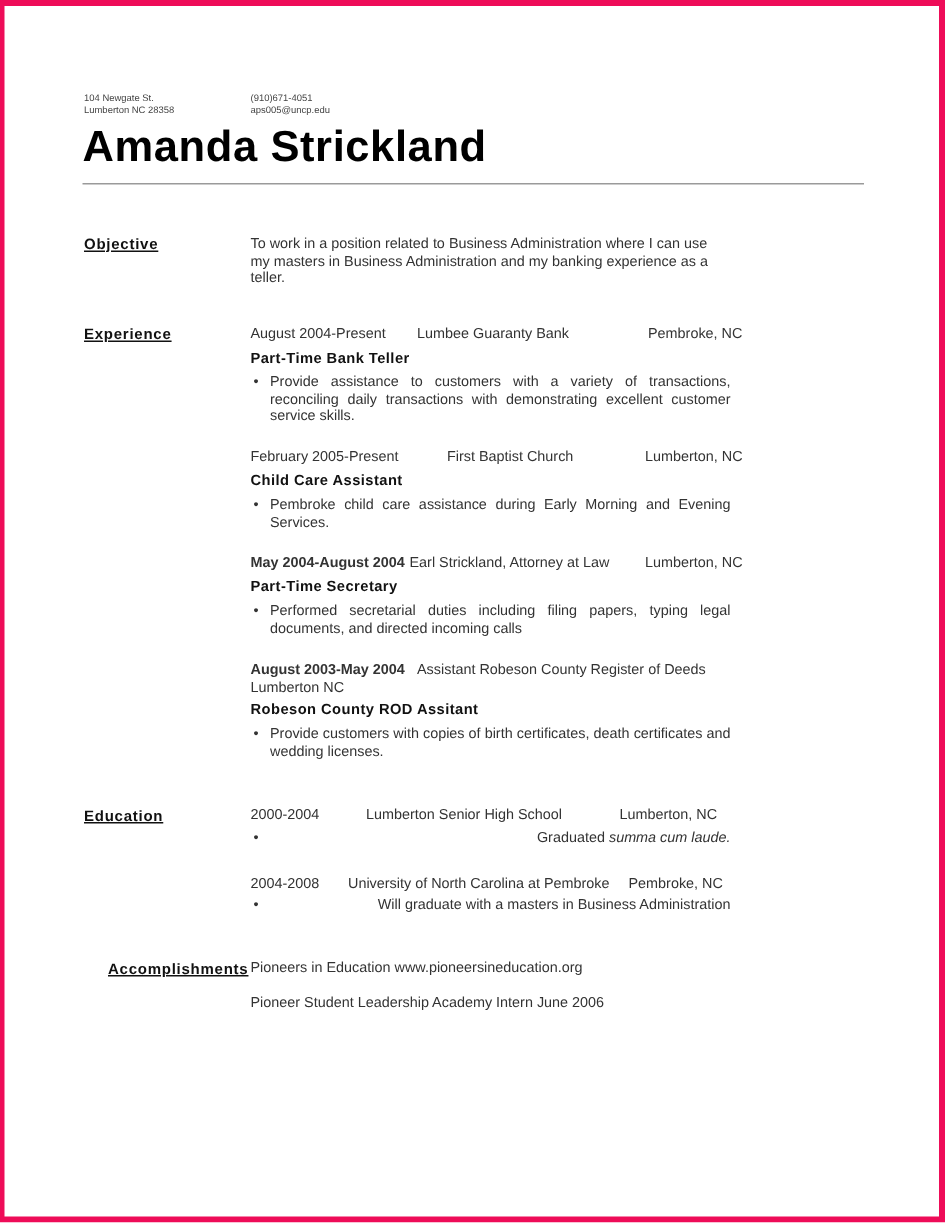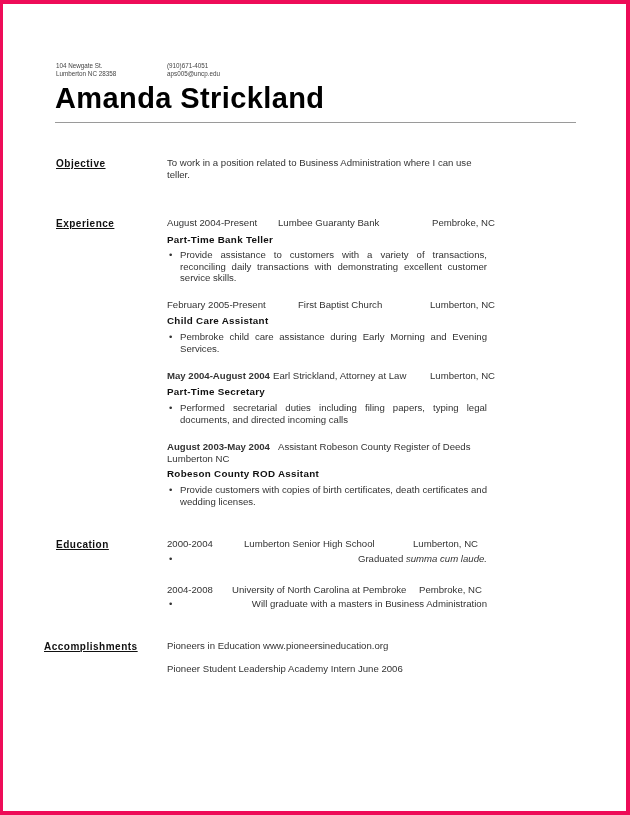--- a/index.html
+++ b/index.html
@@ -36,20 +36,21 @@
   <div>(910)671-4051</div>
   <div>aps005@uncp.edu</div>
 </div>
 
 <div class="abs name" style="left:55px;top:82px;">Amanda Strickland</div>
 <div class="rule"></div>
 
 <div class="abs section-label" style="left:56px;top:158px;">Objective</div>
 <div class="block" style="top:157px;">
   <div>To work in a position related to Business Administration where I can use</div>
+  <div>my masters in Business Administration and my banking experience as a</div>
   <div>teller.</div>
 </div>
 
 <div class="abs section-label" style="left:56px;top:218px;">Experience</div>
 
 <div class="hdr-row" style="top:217px;">
   <span style="left:0;">August 2004-Present</span>
   <span style="left:111px;">Lumbee Guaranty Bank</span>
   <span style="left:265px;">Pembroke, NC</span>
 </div>
@@ -107,15 +108,15 @@
 <div class="hdr-row" style="top:584px;">
   <span style="left:0;">2004-2008</span>
   <span style="left:65px;">University of North Carolina at Pembroke</span>
   <span style="left:252px;">Pembroke, NC</span>
 </div>
 <div class="bullet-row" style="top:598px;">
   <span class="dot">•</span>
   <span class="txt nojust"><span>Will graduate with a masters in Business Administration</span><em></em></span>
 </div>
 
-<div class="abs section-label" style="left:44px;top:641px;">Accomplishments</div>
+<div class="abs section-label" style="left:72px;top:641px;">Accomplishments</div>
 <div class="abs body-text" style="left:167px;top:640px;">Pioneers in Education www.pioneersineducation.org</div>
 <div class="abs body-text" style="left:167px;top:663px;">Pioneer Student Leadership Academy Intern June 2006</div>
 
 </body></html>

